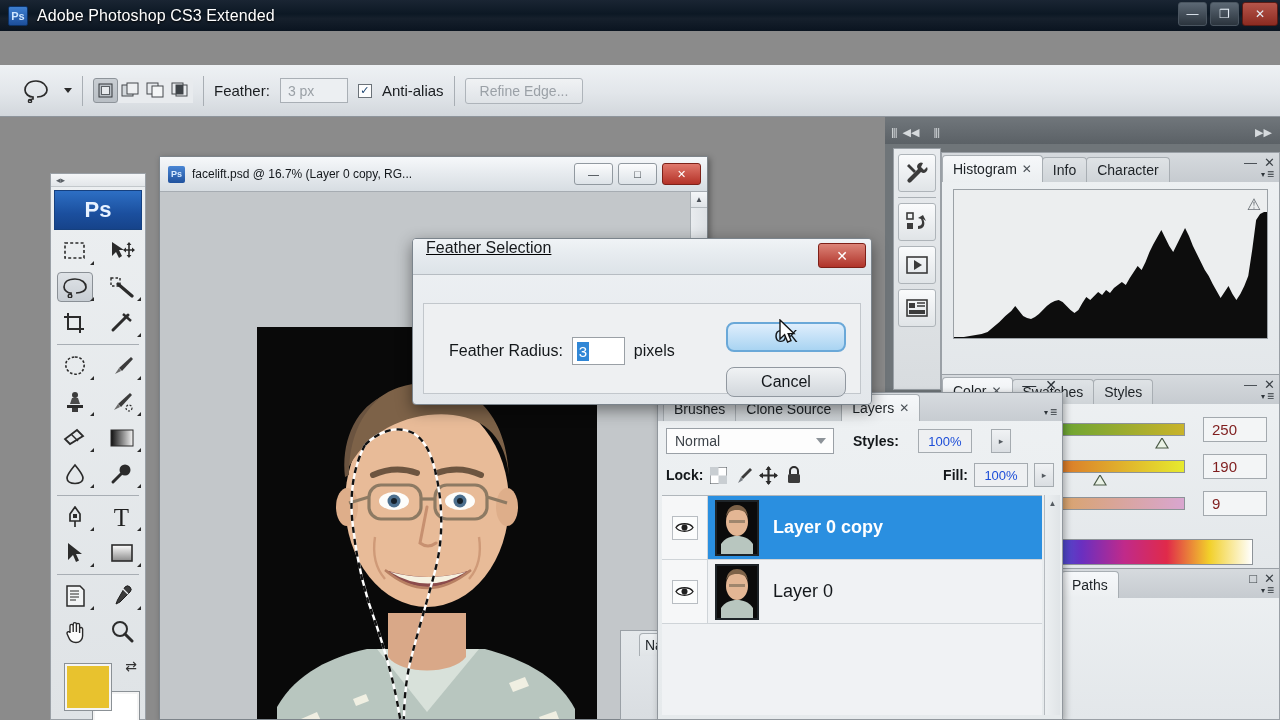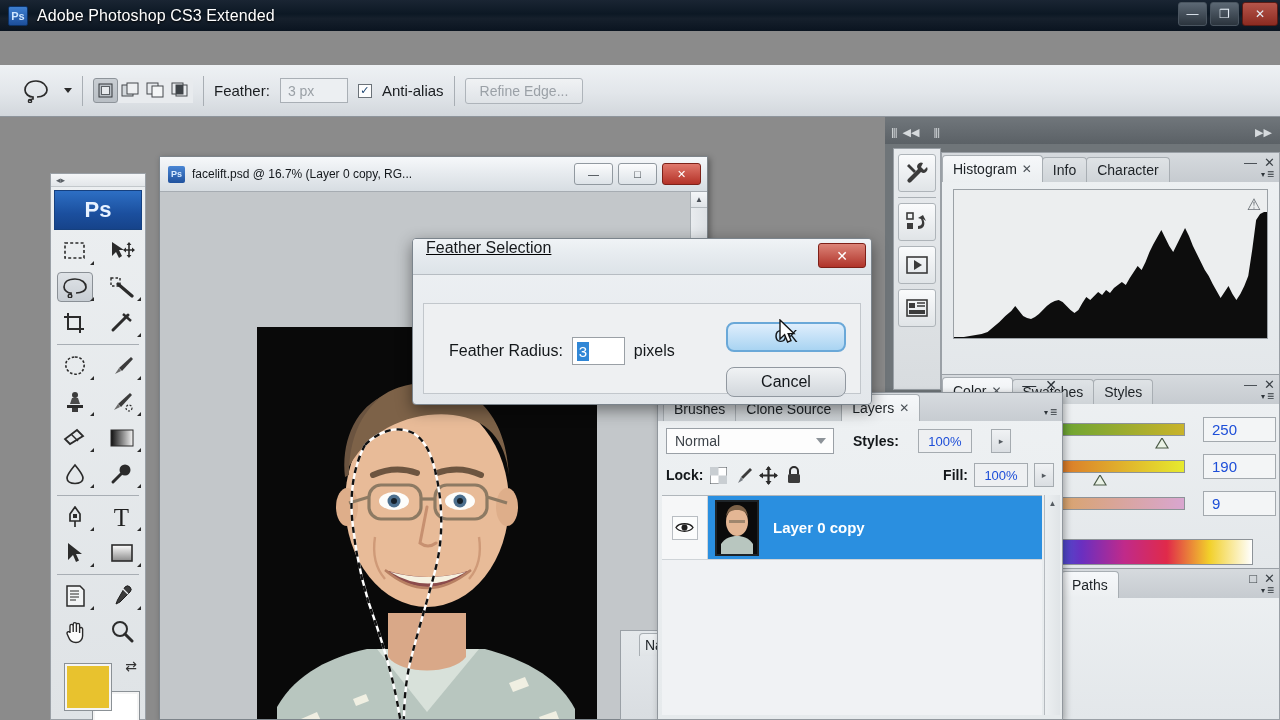--- a/index.html
+++ b/index.html
@@ -216,22 +216,22 @@
   #histogram-panel { left:941px; top:152px; width:339px; height:224px; }
   .hist-box { position:absolute; left:11px; top:36px; right:11px; height:150px;
     background:#eceeef; border:1px solid #9ba1a6; overflow:hidden; }
   .hist-warn { position:absolute; right:6px; top:5px; font-size:16px; color:#6b7177; }
 
   
   #color-panel { left:941px; top:374px; width:339px; height:200px; }
   .slider-row { position:absolute; display:flex; align-items:center; }
   .slider-track { width:205px; height:13px; border:1px solid #8d9398; position:relative; }
   .slider-thumb { position:absolute; top:11px; width:14px; height:11px; }
-  .slider-val { width:73px;height:25px;background:#f3f5f6;border:1px solid #a3a9ae;
-                display:flex;align-items:center;padding-left:8px;font-size:15px;color:#1d4ed8; }
+  .slider-val { width:64px;height:25px;background:#f3f5f6;border:1px solid #a3a9ae;
+                display:flex;align-items:center;padding-left:8px;font-size:15px;color:#7f1d1d; }
   .spectrum { position:absolute; left:11px; bottom:8px; width:300px; height:26px; border:1px solid #8d9398; }
 
   
   #paths-panel { left:1060px; top:568px; width:220px; height:152px; }
 
   
   #layers-panel {
     position:absolute; left:657px; top:392px; width:406px; height:328px;
     background:linear-gradient(180deg,#eef1f3,#e6eaec);
     border:1px solid #9197 9d; border:1px solid #91979d;
@@ -256,21 +256,21 @@
   .lock-ico { width:19px;height:19px; display:flex;align-items:center;justify-content:center; }
   .layer-list { position:absolute; left:4px; top:102px; right:20px; bottom:4px;
     background:#f0f2f4; border-top:1px solid #b0b6bb; }
   .layer-row { height:64px; display:flex; align-items:center; border-bottom:1px solid #cfd4d8; position:relative; }
   .layer-row.selected { background:#2a8fe0; }
   .eye-cell { width:46px; height:100%; display:flex; align-items:center; justify-content:center;
               border-right:1px solid #cfd4d8; background:#f6f7f8; }
   .eye-box { width:26px;height:24px; border:1px solid #b8bdc2; background:#fbfcfc;
              display:flex;align-items:center;justify-content:center; }
   .layer-thumb { width:44px;height:56px; margin-left:7px; border:2px solid #1e2428; background:#111; overflow:hidden; }
-  .layer-name { margin-left:14px; font-size:15px; color:#14181b; }
+  .layer-name { margin-left:14px; font-size:18px; color:#14181b; }
   .layer-row.selected .layer-name { color:#ffffff; font-weight:bold; }
   .lp-scroll { position:absolute; right:2px; top:102px; width:16px; bottom:4px;
     background:linear-gradient(90deg,#eceff1,#e0e4e7); border-left:1px solid #b5babf; }
   .lp-scroll-arrow { height:16px; display:flex;align-items:center;justify-content:center; font-size:8px; color:#555b61; }
 
   
   .nav-peek {
     position:absolute; left:620px; top:630px; width:60px; height:90px;
     background:linear-gradient(180deg,#e4e8eb,#d9dde1); border:1px solid #9aa0a6;
   }
@@ -857,20 +857,40 @@
           <svg width="40" height="52" viewBox="0 0 40 52">
               <rect width="40" height="52" fill="#0b0b0b"></rect>
               <ellipse cx="20" cy="20" rx="11" ry="14" fill="#e3b694"></ellipse>
               <path d="M9 15 C10 6 15 3 20 3 C25 3 30 6 31 15 C29 10 26 8 20 8 C14 8 11 10 9 15 Z" fill="#7d6248"></path>
               <rect x="12" y="18" width="16" height="3" fill="#8d7a63" opacity=".8"></rect>
               <path d="M4 52 L4 42 C8 36 14 34 20 34 C26 34 32 36 36 42 L36 52 Z" fill="#b8c6bf"></path>
             </svg>
         </div>
         <div class="layer-name">Layer 0 copy</div>
       </div>
+      <div class="layer-row">
+        <div class="eye-cell">
+          <div class="eye-box">
+            <svg width="19" height="13" viewBox="0 0 19 13">
+                <path d="M1 6.5 C4 1.5 15 1.5 18 6.5 C15 11.5 4 11.5 1 6.5 Z" fill="#fff" stroke="#1f1f1f" stroke-width="1.4"></path>
+                <circle cx="9.5" cy="6.5" r="3" fill="#1f1f1f"></circle>
+              </svg>
+          </div>
+        </div>
+        <div class="layer-thumb">
+          <svg width="40" height="52" viewBox="0 0 40 52">
+              <rect width="40" height="52" fill="#0b0b0b"></rect>
+              <ellipse cx="20" cy="20" rx="11" ry="14" fill="#e3b694"></ellipse>
+              <path d="M9 15 C10 6 15 3 20 3 C25 3 30 6 31 15 C29 10 26 8 20 8 C14 8 11 10 9 15 Z" fill="#7d6248"></path>
+              <rect x="12" y="18" width="16" height="3" fill="#8d7a63" opacity=".8"></rect>
+              <path d="M4 52 L4 42 C8 36 14 34 20 34 C26 34 32 36 36 42 L36 52 Z" fill="#b8c6bf"></path>
+            </svg>
+        </div>
+        <div class="layer-name">Layer 0</div>
+      </div>
     </div>
     <div class="lp-scroll">
       <div class="lp-scroll-arrow">▲</div>
     </div>
   </div>
 
   <div class="dialog">
     <div class="dlg-title">
       <div class="dlg-title-text">Feather Selection</div>
       <div class="dlg-close">✕</div>

